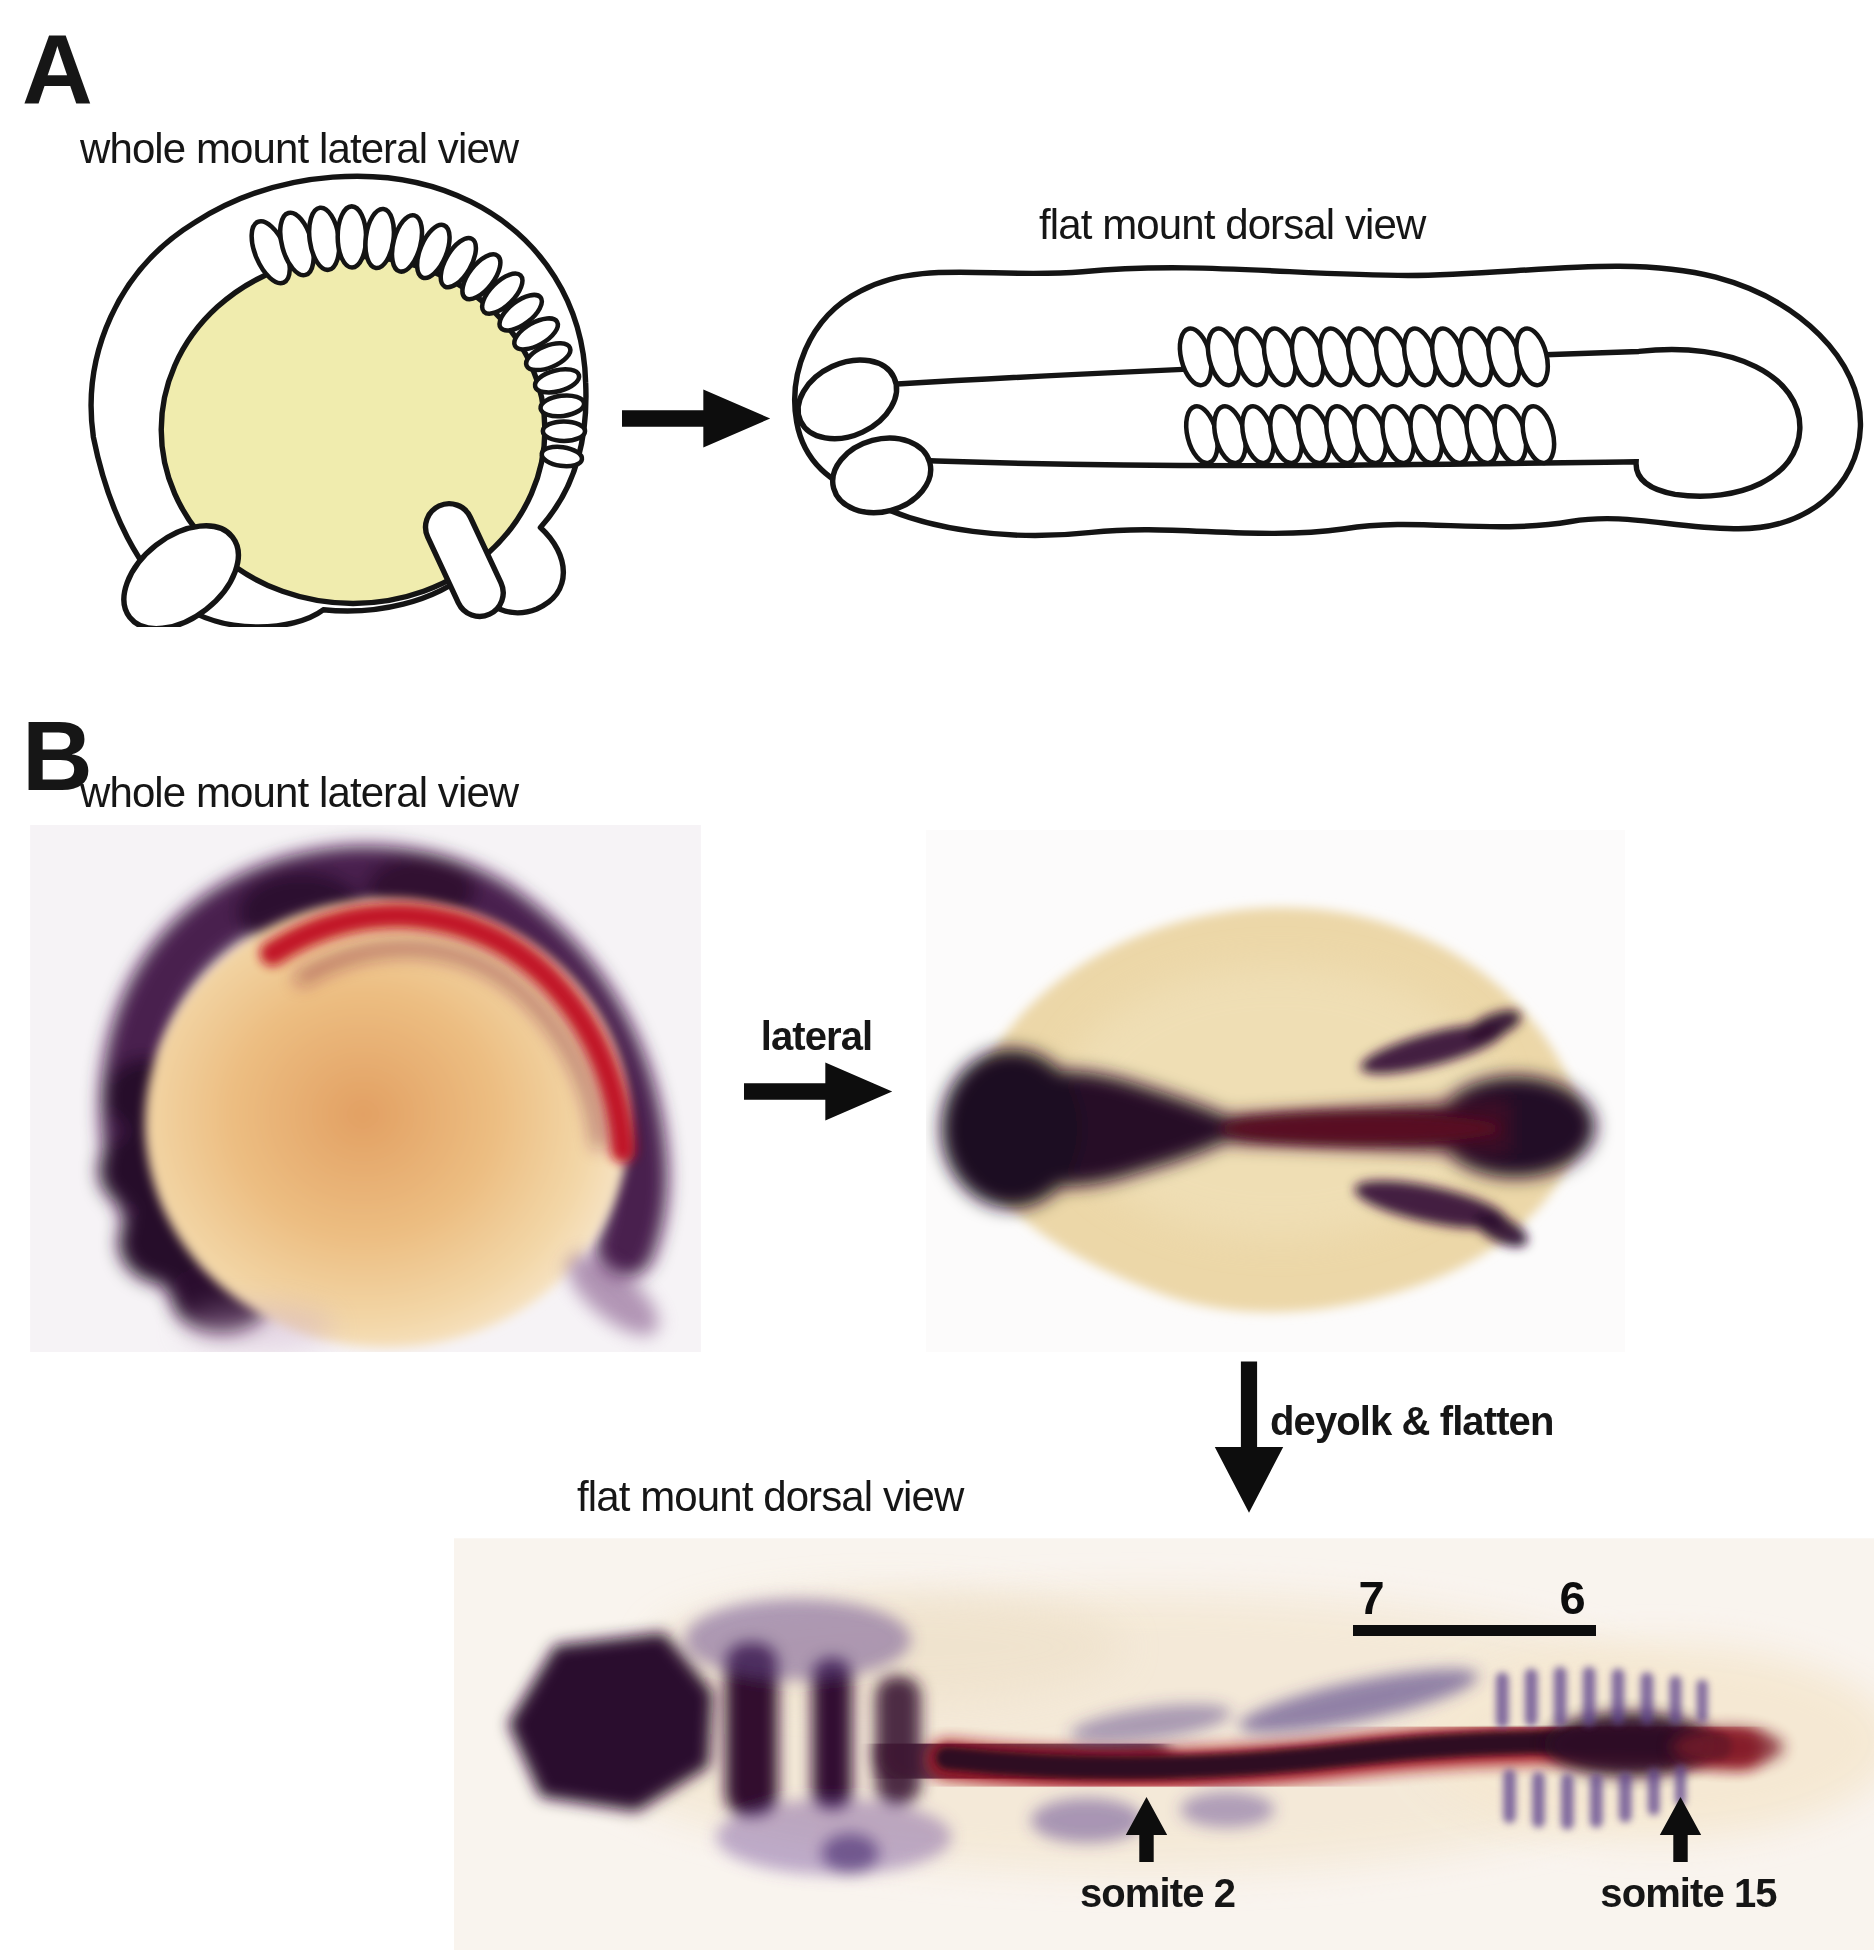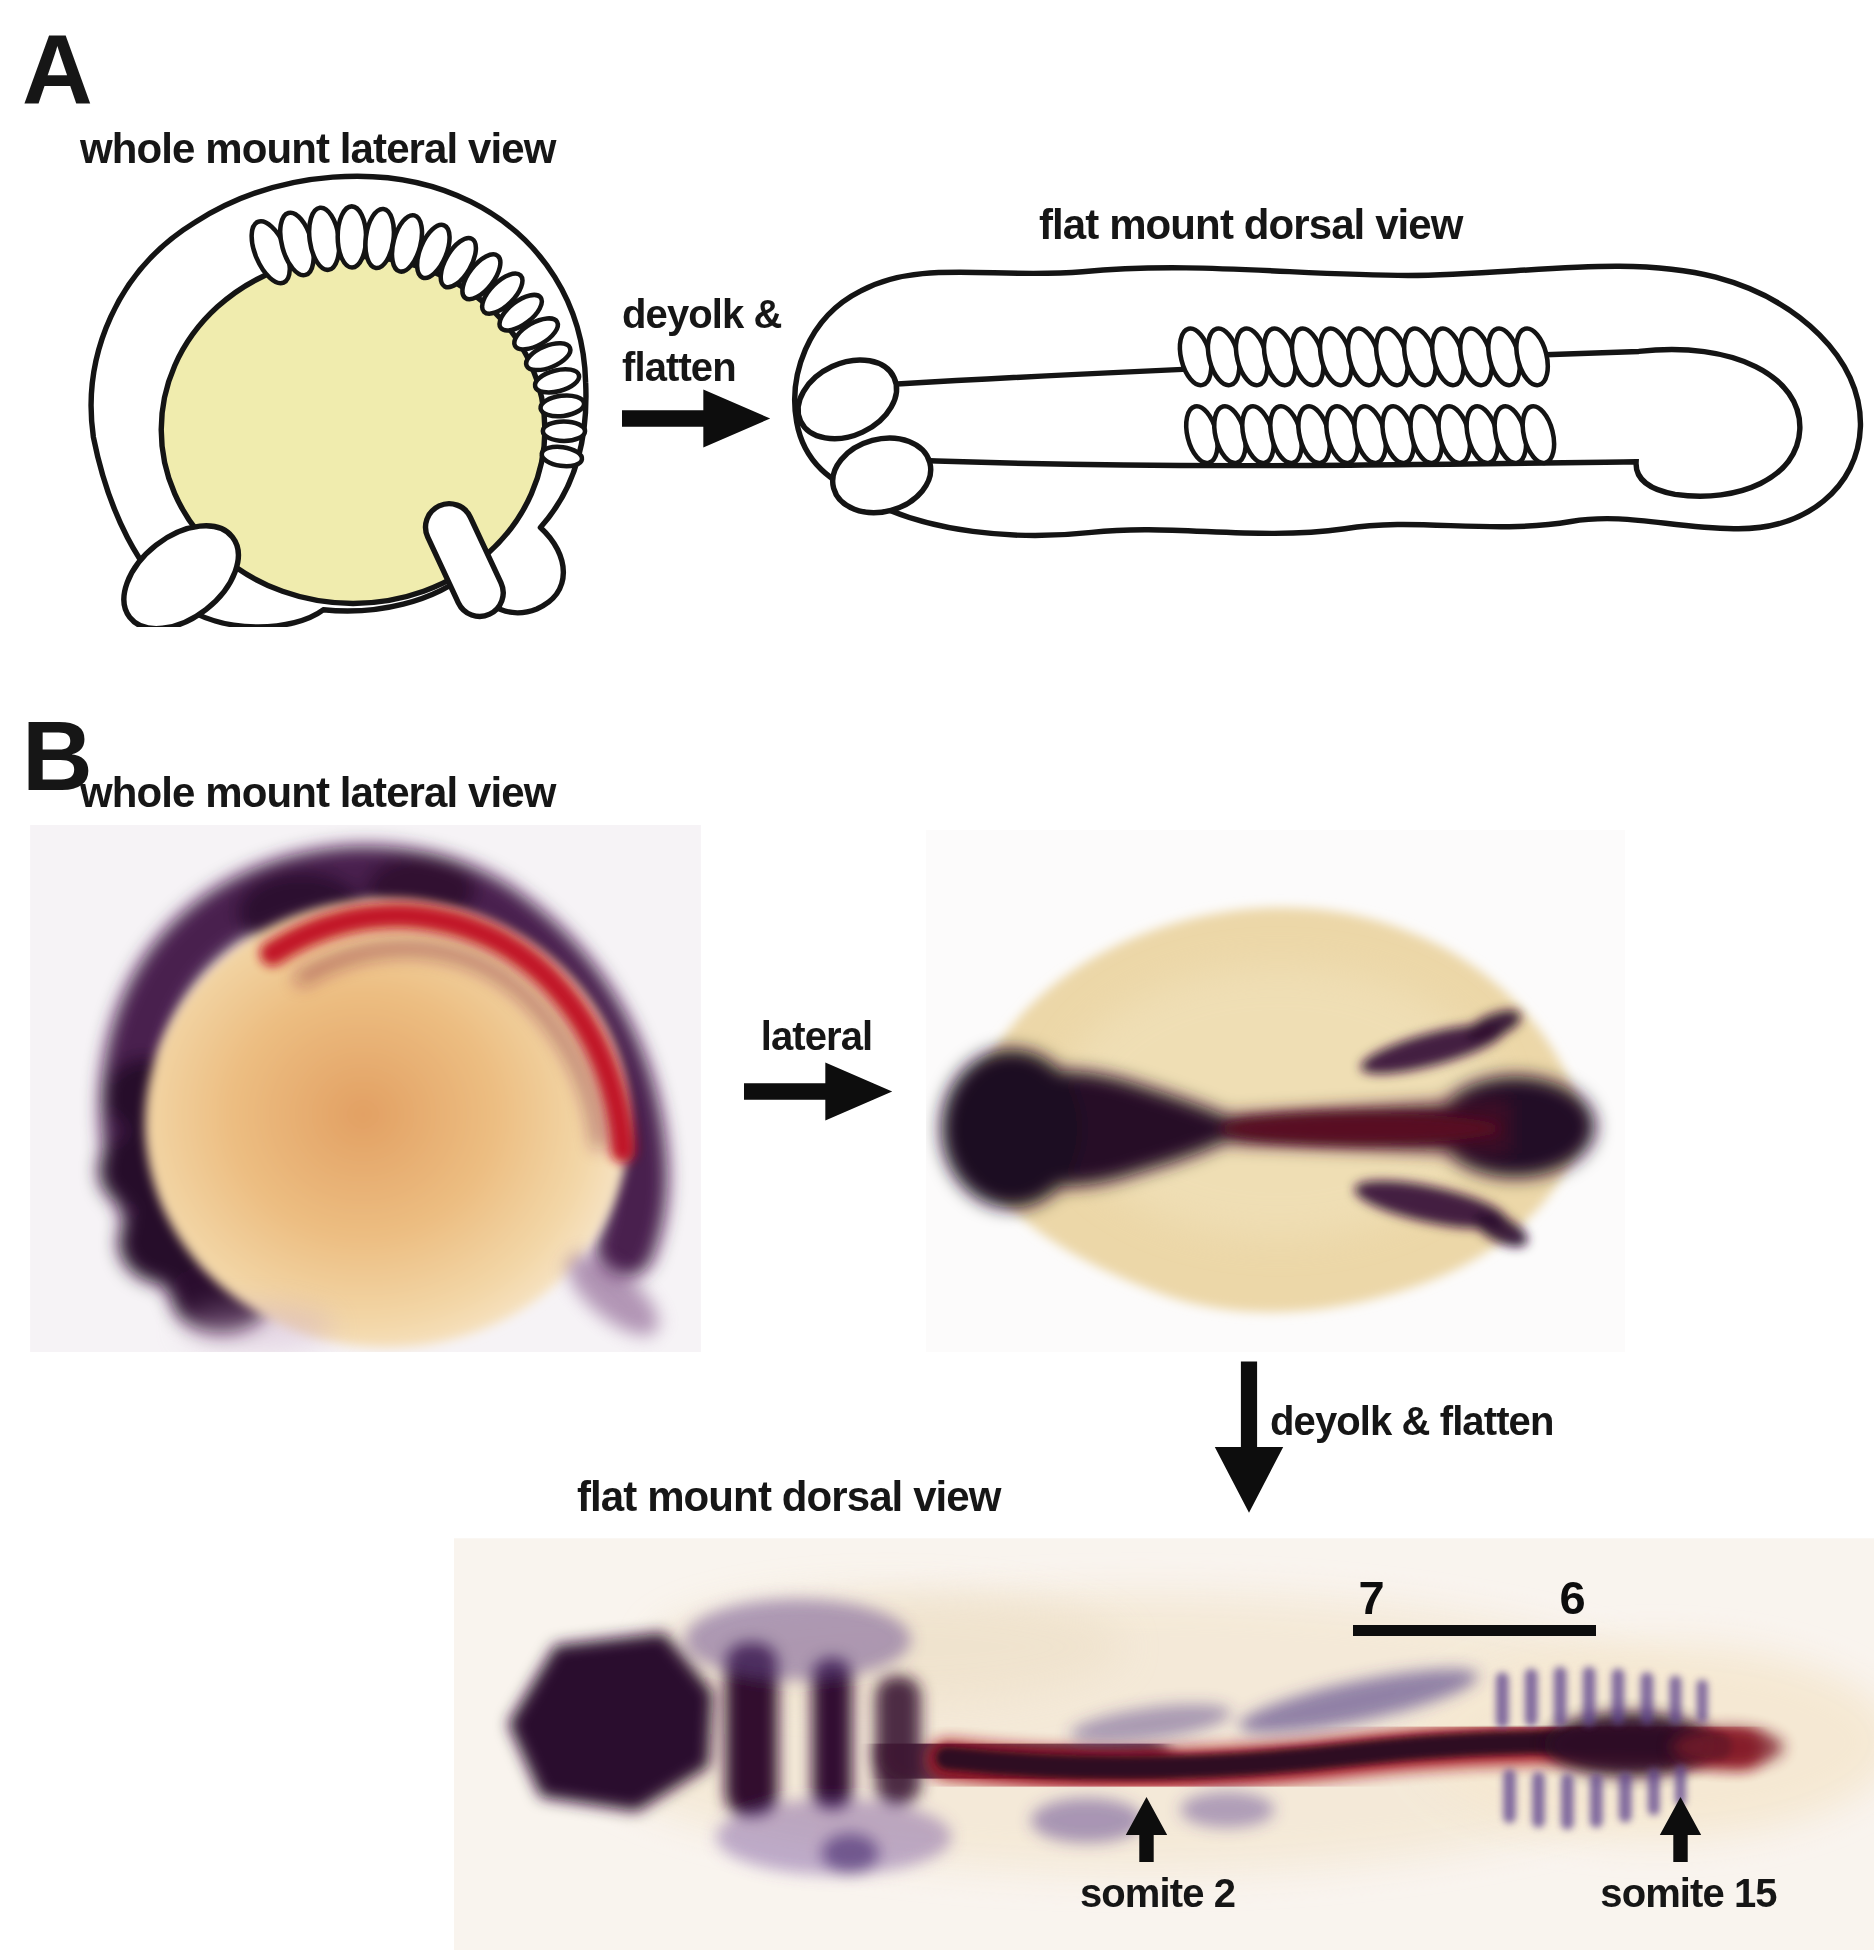--- a/index.html
+++ b/index.html
@@ -1,20 +1,20 @@
 <!DOCTYPE html>
 <html style="font-size:14.5px"><head>
 <meta charset="utf-8">
 <style>
   html,body{margin:0;padding:0;background:#ffffff;}
   #page{position:relative;width:1874px;height:1950px;background:#ffffff;overflow:hidden;
         font-family:"Liberation Sans",sans-serif;color:#141414;}
   .abs{position:absolute;}
   .panel-label{font-weight:700;font-size:98px;line-height:1;color:#161616;}
-  .title{font-weight:700;font-size:42px;line-height:1;color:#161616;letter-spacing:-0.9px;white-space:nowrap;}
+  .title{font-weight:400;font-size:42px;line-height:1;color:#161616;letter-spacing:-0.9px;white-space:nowrap;}
   .small-label{font-weight:700;font-size:40px;line-height:1.32;color:#161616;letter-spacing:-0.9px;white-space:nowrap;}
   .num-label{font-weight:700;font-size:47px;line-height:1;color:#0d0d0d;}
   .center{text-align:center;}
   .photo{position:absolute;overflow:hidden;}
   svg{display:block;}
   .sk{fill:#ffffff;stroke:#141414;stroke-width:6;stroke-linejoin:round;}
   .skl{fill:none;stroke:#141414;stroke-width:6;stroke-linecap:round;}
   .somites ellipse{fill:#ffffff;stroke:#141414;stroke-width:5;}
   .arrow{fill:#0d0d0d;}
   .bar{position:absolute;background:#0d0d0d;}
@@ -52,24 +52,20 @@
           <ellipse cx="530.4" cy="233.0" rx="11.6" ry="25.0" transform="rotate(75.3 530.4 233.0)"></ellipse>
           <ellipse cx="536.2" cy="260.6" rx="11.2" ry="24.2" transform="rotate(82.9 536.2 260.6)"></ellipse>
           <ellipse cx="538.0" cy="288.6" rx="10.8" ry="23.3" transform="rotate(90.4 538.0 288.6)"></ellipse>
           <ellipse cx="535.7" cy="316.6" rx="10.4" ry="22.4" transform="rotate(98.0 535.7 316.6)"></ellipse>
         </g>
       <ellipse cx="115" cy="450" rx="72" ry="45" transform="rotate(-38 115 450)" class="sk"></ellipse>
       <rect x="402" y="365" width="52" height="132" rx="26" transform="rotate(-25 428 431)" class="sk"></rect>
     </svg>
   </div>
 
-  <div class="abs small-label" style="left:622px;top:288px;">
-    <div>deyolk &amp;</div>
-    <div>flatten</div>
-  </div>
   <div class="abs" style="left:622px;top:384px;">
     <svg width="150" height="69" viewBox="0 0 166 76">
         <path class="arrow" d="M0,29 H90 V6 L164,38 L90,70 V47 H0 Z"></path>
       </svg>
   </div>
 
   <div class="abs title" style="left:1039px;top:204px;">flat mount dorsal view</div>
 
   <div class="abs" style="left:784px;top:241px;">
     <svg width="1090" height="314" viewBox="0 0 1205 347">

